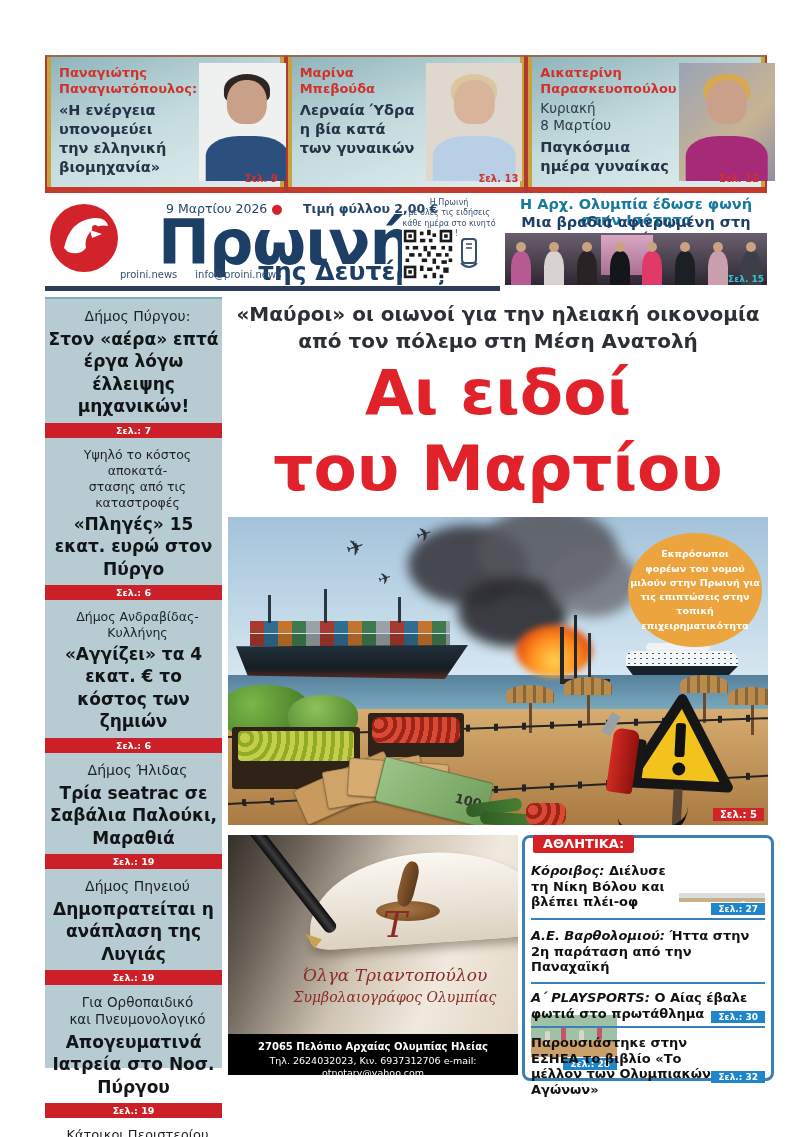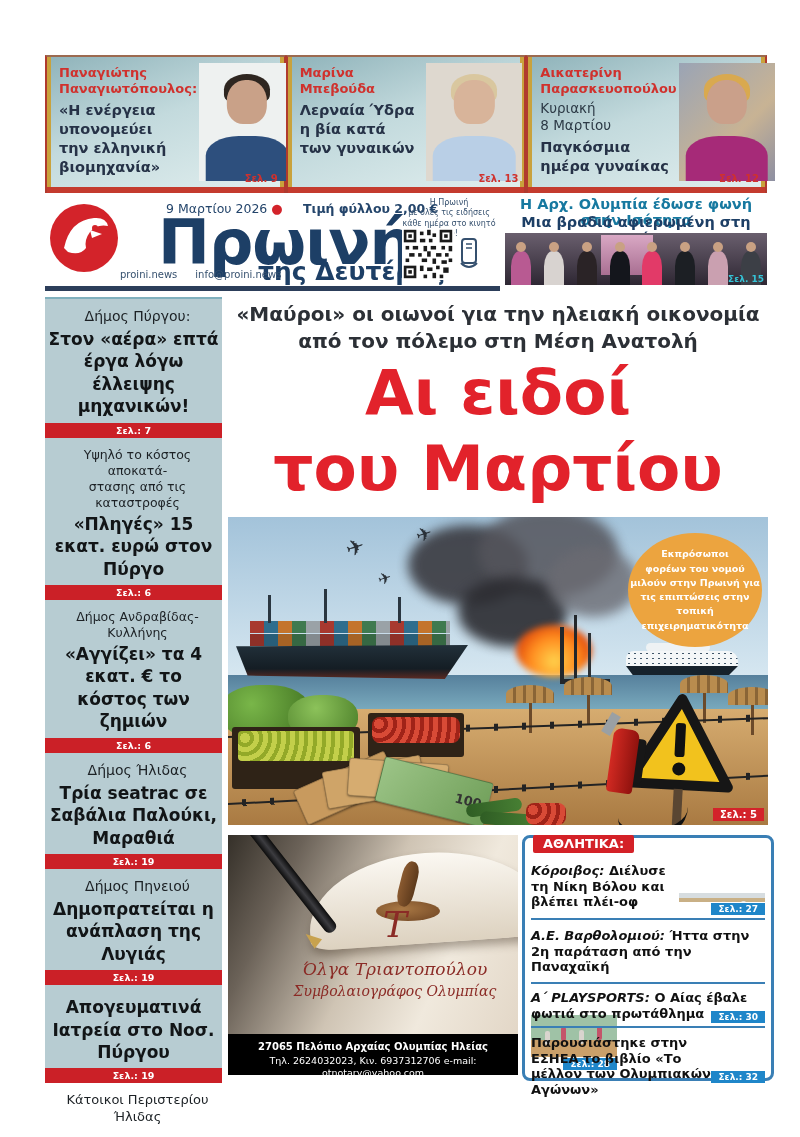--- a/index.html
+++ b/index.html
@@ -105,21 +105,21 @@
   .ad{position:absolute;left:228px;top:835px;width:290px;height:240px;}
   .ad-photo{position:absolute;inset:0 0 35px 0;overflow:hidden;
         background:linear-gradient(115deg,#353029 0%,#6b6258 20%,#cfc4b4 48%,#f0e9dd 72%,#e2d6c6 100%);}
   .book{position:absolute;right:-30px;top:18px;width:240px;height:90px;background:linear-gradient(180deg,#fbf8f2,#ddd2c0);border-radius:50% 50% 10% 10%/80% 80% 10% 10%;transform:rotate(-4deg);box-shadow:0 6px 10px rgba(60,45,30,.4);}
   .stamp-base{position:absolute;left:148px;top:66px;width:64px;height:20px;background:radial-gradient(ellipse at 40% 40%,#a97844,#6d4322);border-radius:50%;}
   .stamp-handle{position:absolute;left:172px;top:26px;width:16px;height:46px;background:linear-gradient(90deg,#8a5a30,#5d3a1c);border-radius:45%/30%;transform:rotate(14deg);}
   .pen{position:absolute;left:8px;top:-18px;width:13px;height:150px;background:linear-gradient(90deg,#0c0c0c,#3c3c40,#0c0c0c);border-radius:6px;transform:rotate(-38deg);transform-origin:top left;}
   .pen-nib{position:absolute;left:78px;top:96px;width:0;height:0;border-left:6px solid transparent;border-right:6px solid transparent;border-top:16px solid #c8a24e;transform:rotate(128deg);}
   .ad-script{position:absolute;right:8px;top:72px;width:230px;text-align:center;color:#8b2b26;font-family:"DejaVu Serif","Liberation Serif",serif;font-style:italic;}
   .ad-mono{font-size:36px;line-height:1;}
-  .ad-name{font-size:17px;margin-top:16px;}
+  .ad-name{font-size:17px;margin-top:22px;}
   .ad-role{font-size:14px;margin-top:4px;}
   .ad-strip{position:absolute;left:0;right:0;bottom:0;height:35px;background:#000;color:#fff;text-align:center;padding-top:6px;}
   .ad-addr{font-size:10px;font-weight:bold;line-height:1.45;}
   .ad-contact{font-size:9.5px;line-height:1.3;}
 
   
   .sports{position:absolute;left:522px;top:835px;width:246px;height:240px;border:3px solid #3a7fb5;border-radius:8px;background:#fff;}
   .sp-header{position:absolute;top:-3px;left:8px;background:#d42127;color:#fff;font-weight:bold;font-size:13px;padding:1px 10px 2px;border-radius:2px;}
   .sp-items{position:absolute;left:6px;right:6px;top:16px;bottom:2px;}
   .sp-item{position:relative;display:flex;gap:4px;padding:3px 0;}
@@ -320,20 +320,22 @@
       <div class="sb-kicker" style="font-size:14px;">Δήμος Ήλιδας</div>
       <div class="sb-title">Τρία seatrac σε Σαβάλια Παλούκι, Μαραθιά</div>
       <div class="sb-bar">Σελ.: 19</div>
     </div>
     <div class="sb-item">
       <div class="sb-kicker" style="font-size:14px;">Δήμος Πηνειού</div>
       <div class="sb-title">Δημοπρατείται η ανάπλαση της Λυγιάς</div>
       <div class="sb-bar">Σελ.: 19</div>
     </div>
     <div class="sb-item">
+      <div class="sb-kicker" style="font-size:13.5px;">Για Ορθοπαιδικό
+και Πνευμονολογικό</div>
       <div class="sb-title">Απογευματινά Ιατρεία στο Νοσ. Πύργου</div>
       <div class="sb-bar">Σελ.: 19</div>
     </div>
     <div class="sb-item">
       <div class="sb-kicker" style="font-size:13px;">Κάτοικοι  Περιστερίου Ήλιδας</div>
 
     </div>
   </div>
 
   <div class="lead-kicker">«Μαύροι» οι οιωνοί για  την ηλειακή οικονομία

